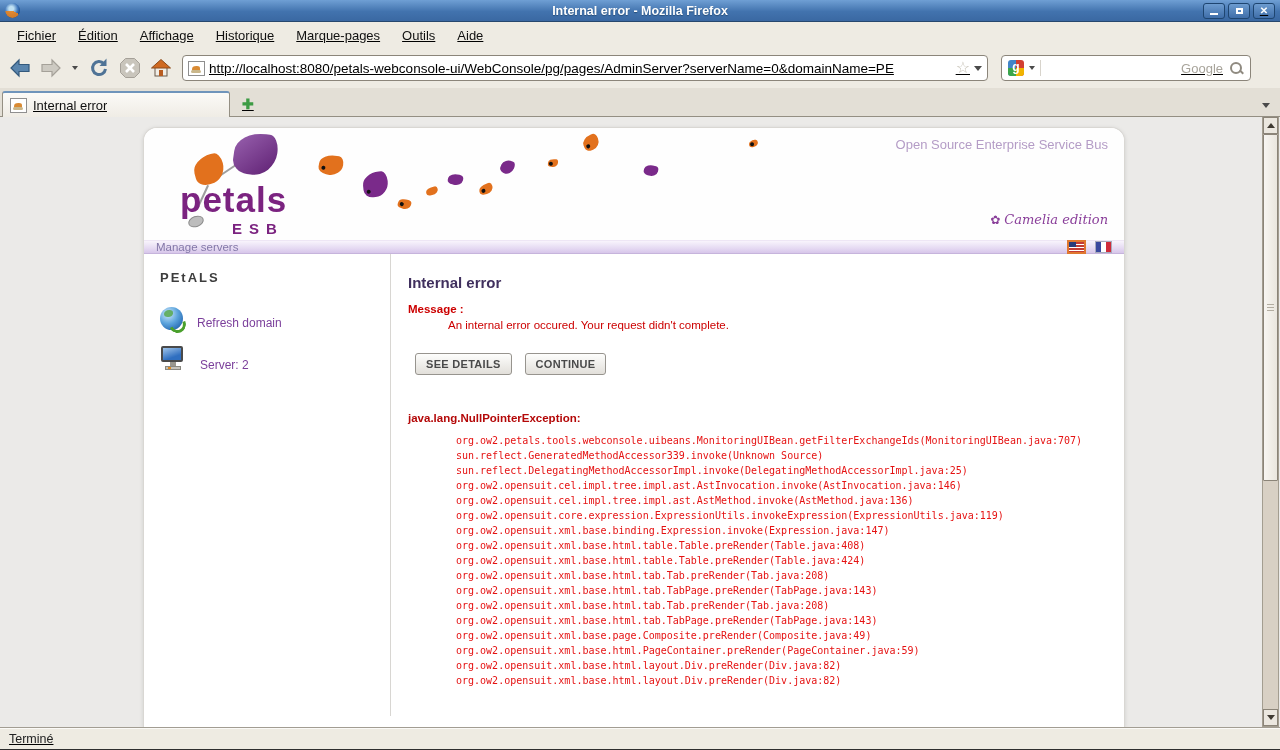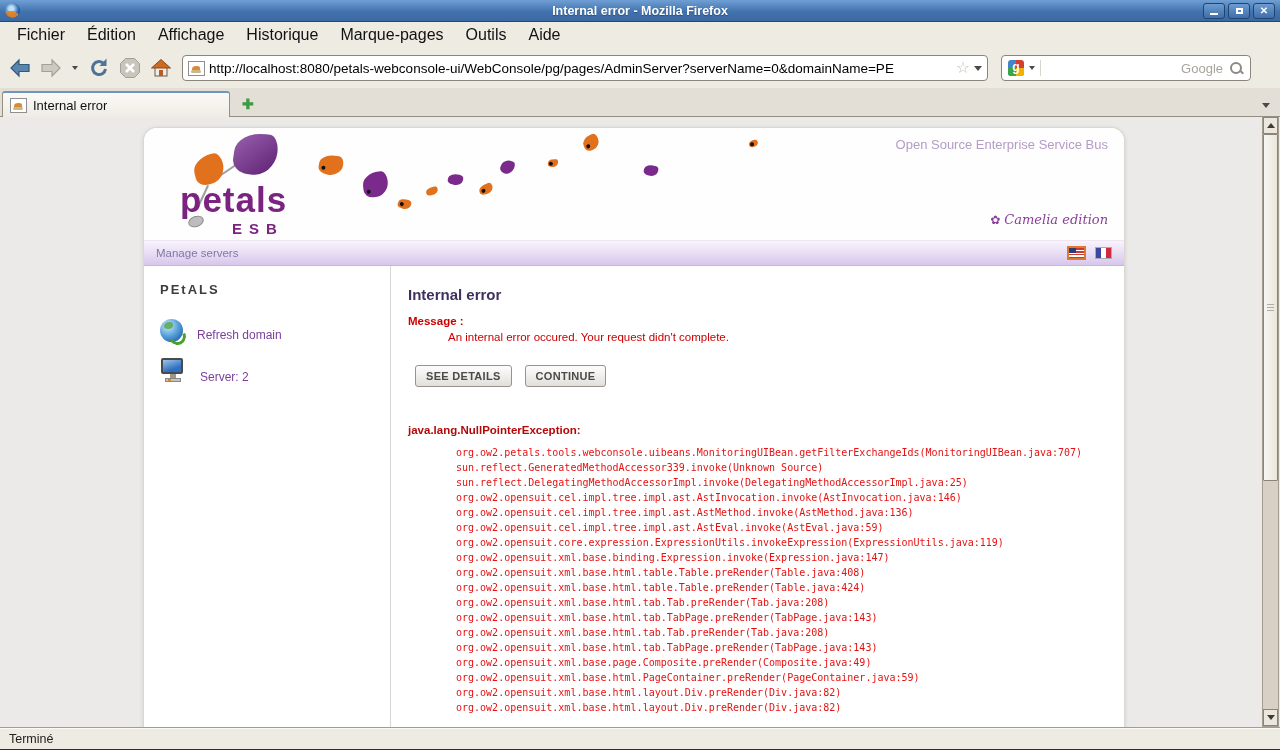--- a/index.html
+++ b/index.html
@@ -1,31 +1,31 @@
 <!DOCTYPE html>
 <html><head>
 <meta charset="utf-8">
 <style>
   html,body{margin:0;padding:0;}
   body{width:1280px;height:750px;overflow:hidden;font-family:"Liberation Sans",sans-serif;background:#ebeae8;}
-  .window{width:1280px;height:750px;display:flex;flex-direction:column;}
+  .window{width:1280px;height:750px;display:flex;flex-direction:column;text-decoration:underline;}
 
   
   .titlebar{height:22px;background:linear-gradient(#6f9fd4,#4273ae 55%,#3a68a2);border-bottom:1px solid #27476e;display:flex;align-items:center;position:relative;padding:0 5px;box-sizing:border-box;flex:0 0 22px;}
   .fx-icon{width:15px;height:15px;border-radius:50%;background:radial-gradient(circle at 42% 38%,#bfe0f2 0 18%,#3c74ba 52%,#1d4e8c 70%);position:relative;overflow:hidden;flex:0 0 15px;}
   .fx-icon::after{content:"";position:absolute;inset:0;border-radius:50%;background:conic-gradient(from 120deg,#e8821e 0 150deg,transparent 150deg);opacity:.9;}
   .win-title{position:absolute;left:0;right:0;text-align:center;color:#fff;font-weight:bold;font-size:12.5px;text-shadow:0 1px 1px #274e79;}
   .winbtns{margin-left:auto;display:flex;gap:3px;position:relative;}
   .wbtn{width:22px;height:16px;border:1px solid #1e4570;border-radius:3px;background:linear-gradient(#6d9cd0,#3f6ea9);color:#fff;font-size:10px;font-weight:bold;display:flex;align-items:center;justify-content:center;box-sizing:border-box;line-height:1;}
   .glyph-min{display:block;width:8px;height:2px;background:#fff;margin-top:7px;}
   .glyph-max{display:block;width:7px;height:6px;border:2px solid #fff;box-sizing:border-box;}
 
   
   .menubar{height:26px;background:#eeebe3;display:flex;align-items:center;padding-left:6px;flex:0 0 26px;}
-  .menu-item{padding:3px 11px;font-size:16px;color:#111;}
+  .menu-item{padding:3px 11px;font-size:13px;color:#111;}
   .toolbar{height:40px;background:#eeebe3;display:flex;align-items:center;padding:0 6px;gap:3px;flex:0 0 40px;}
   .navbtn{width:28px;height:30px;display:flex;align-items:center;justify-content:center;}
   .caret{width:0;height:0;border-left:4px solid transparent;border-right:4px solid transparent;border-top:5px solid #4a4a4a;}
   .caret.small{border-left-width:3px;border-right-width:3px;border-top-width:4px;}
   .urlbar{height:26px;background:#fff;border:1px solid #8b857a;border-radius:4px;display:flex;align-items:center;padding:0 5px;box-sizing:border-box;width:806px;margin-left:4px;gap:4px;}
   .favicon{width:17px;height:15px;background:#fff;border:1px solid #8f8f8f;box-sizing:border-box;position:relative;flex:0 0 17px;}
   .favicon::before{content:"";position:absolute;left:3px;top:4px;width:8px;height:6px;background:#d98a33;border-radius:60% 40% 50% 50%;}
   .favicon::after{content:"";position:absolute;left:2px;top:8px;width:10px;height:3px;background:#c9b68a;border-radius:2px;}
   .url-text{flex:1;font-size:13.5px;color:#000;white-space:nowrap;overflow:hidden;}
   .star{color:#c3beb2;font-size:16px;line-height:1;}
@@ -60,21 +60,21 @@
   .petal.dot::after{content:"";position:absolute;width:4px;height:4px;background:#111;border-radius:50%;left:12%;bottom:18%;}
   .stem{position:absolute;background:#9e9e9e;height:2px;transform-origin:left center;}
   .logo-blob{position:absolute;left:44px;top:88px;width:14px;height:9px;background:#bdbdbd;border:1px solid #8a8a8a;border-radius:50%;transform:rotate(-20deg);}
   .logo-text{position:absolute;left:36px;top:52px;font-size:35px;font-weight:bold;color:#7b2380;letter-spacing:1px;}
   .logo-sub{position:absolute;left:88px;top:92px;font-size:15px;font-weight:bold;color:#7b2380;letter-spacing:7px;}
   .tagline{position:absolute;right:16px;top:9px;font-size:13px;color:#b49cc6;}
   .edition{position:absolute;right:16px;top:84px;font-size:13px;color:#8a3f9a;font-style:italic;font-family:"DejaVu Serif",serif;}
   .edition .flower{font-style:normal;font-family:"DejaVu Sans",sans-serif;font-size:12px;}
 
   
-  .nav-bar{height:26px;background:linear-gradient(#f8f4fc,#e7dcf3 55%,#d7c6ea);border-top:1px solid #eee6f5;border-bottom:1px solid #c6b4dc;display:flex;align-items:center;padding:0 12px;box-sizing:border-box;}
+  .nav-bar{height:14px;background:linear-gradient(#f8f4fc,#e7dcf3 55%,#d7c6ea);border-top:1px solid #eee6f5;border-bottom:1px solid #c6b4dc;display:flex;align-items:center;padding:0 12px;box-sizing:border-box;}
   .nav-label{font-size:11.5px;color:#8377a8;}
   .flags{margin-left:auto;display:flex;align-items:center;gap:9px;}
   .flag-us{width:15px;height:10px;border:2px solid #e07830;background:repeating-linear-gradient(180deg,#c23b34 0 1.5px,#fff 1.5px 3px);position:relative;}
   .flag-us::before{content:"";position:absolute;left:0;top:0;width:7px;height:5px;background:#2a3b7a;}
   .flag-fr{width:15px;height:10px;border:1px solid #a8aabc;background:linear-gradient(90deg,#39489e 0 33%,#fff 33% 66%,#cf2b3a 66%);}
 
   
   .content{display:flex;height:462px;}
   .sidebar{width:247px;border-right:1px solid #d8d6d2;box-sizing:border-box;padding:16px 0 0 16px;flex:0 0 247px;}
   .side-title{font-size:13px;font-weight:bold;color:#3d3d3d;letter-spacing:2px;margin-bottom:22px;}
@@ -269,21 +269,20 @@
             <button class="btn">SEE DETAILS</button>
             <button class="btn">CONTINUE</button>
           </div>
           <div class="npe-title">java.lang.NullPointerException:</div>
           <div class="stack">
             <div class="stack-line">org.ow2.petals.tools.webconsole.uibeans.MonitoringUIBean.getFilterExchangeIds(MonitoringUIBean.java:707)</div>
             <div class="stack-line">sun.reflect.GeneratedMethodAccessor339.invoke(Unknown Source)</div>
             <div class="stack-line">sun.reflect.DelegatingMethodAccessorImpl.invoke(DelegatingMethodAccessorImpl.java:25)</div>
             <div class="stack-line">org.ow2.opensuit.cel.impl.tree.impl.ast.AstInvocation.invoke(AstInvocation.java:146)</div>
             <div class="stack-line">org.ow2.opensuit.cel.impl.tree.impl.ast.AstMethod.invoke(AstMethod.java:136)</div>
-            <div class="stack-line">org.ow2.opensuit.cel.impl.tree.impl.ast.AstEval.invoke(AstEval.java:59)</div>
             <div class="stack-line">org.ow2.opensuit.core.expression.ExpressionUtils.invokeExpression(ExpressionUtils.java:119)</div>
             <div class="stack-line">org.ow2.opensuit.xml.base.binding.Expression.invoke(Expression.java:147)</div>
             <div class="stack-line">org.ow2.opensuit.xml.base.html.table.Table.preRender(Table.java:408)</div>
             <div class="stack-line">org.ow2.opensuit.xml.base.html.table.Table.preRender(Table.java:424)</div>
             <div class="stack-line">org.ow2.opensuit.xml.base.html.tab.Tab.preRender(Tab.java:208)</div>
             <div class="stack-line">org.ow2.opensuit.xml.base.html.tab.TabPage.preRender(TabPage.java:143)</div>
             <div class="stack-line">org.ow2.opensuit.xml.base.html.tab.Tab.preRender(Tab.java:208)</div>
             <div class="stack-line">org.ow2.opensuit.xml.base.html.tab.TabPage.preRender(TabPage.java:143)</div>
             <div class="stack-line">org.ow2.opensuit.xml.base.page.Composite.preRender(Composite.java:49)</div>
             <div class="stack-line">org.ow2.opensuit.xml.base.html.PageContainer.preRender(PageContainer.java:59)</div>

